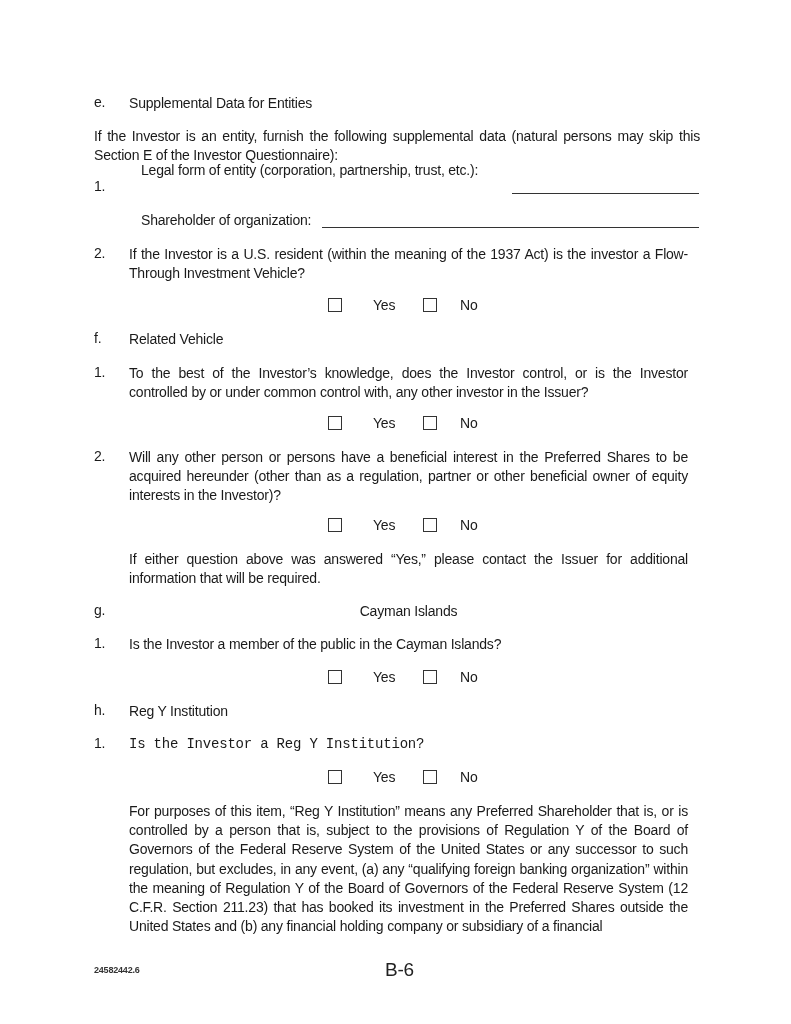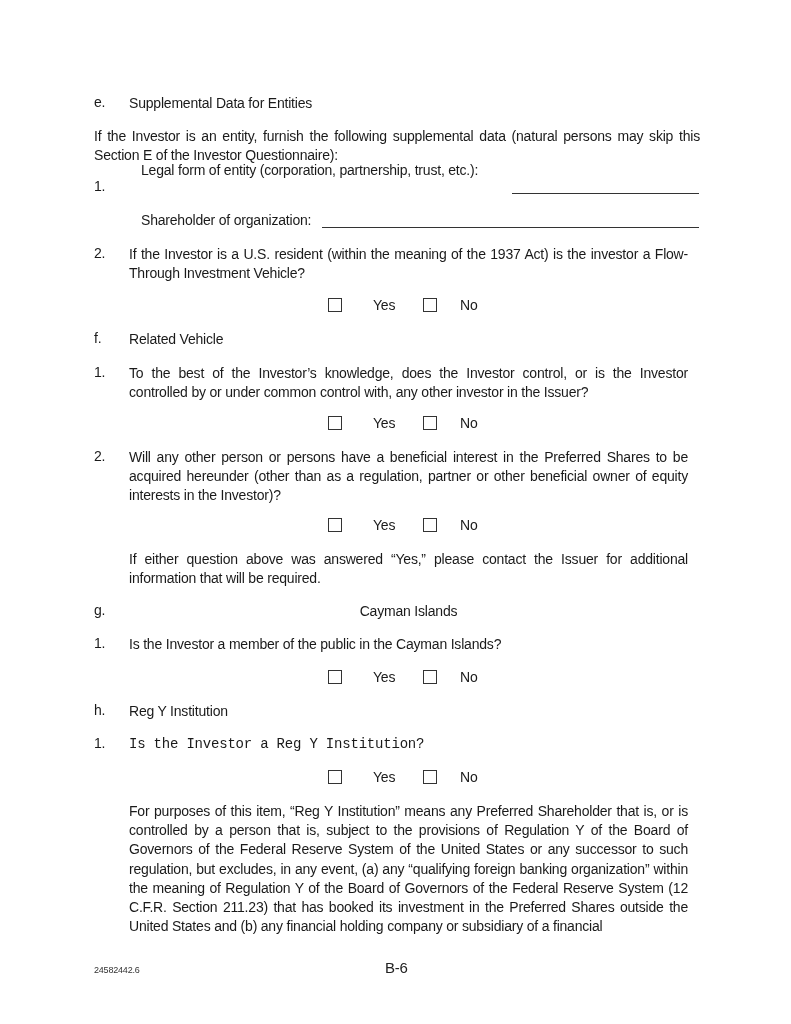--- a/index.html
+++ b/index.html
@@ -44,26 +44,27 @@
     }
     .yn-label { font-size: 14px; }
     .yes-label { margin-left: 31px; width: 50px; }
     .no-label { margin-left: 23px; }
     .footer-id {
       position: absolute;
       left: 94px;
       top: 965px;
       font-size: 9px;
       color: #333;
+      font-weight: bold;
     }
     .page-num {
       position: absolute;
       left: 385px;
       top: 959px;
-      font-size: 15px;
+      font-size: 19px;
       color: #222;
     }
   </style>
 </head>
 <body>
 
 <div class="marker" style="top:94px;">e.</div>
 <div class="text" style="top:94px;">Supplemental Data for Entities</div>
 
 <div class="full justify" style="top:127px;">If the Investor is an entity, furnish the following supplemental data (natural persons may skip this Section E of the Investor Questionnaire):</div>

